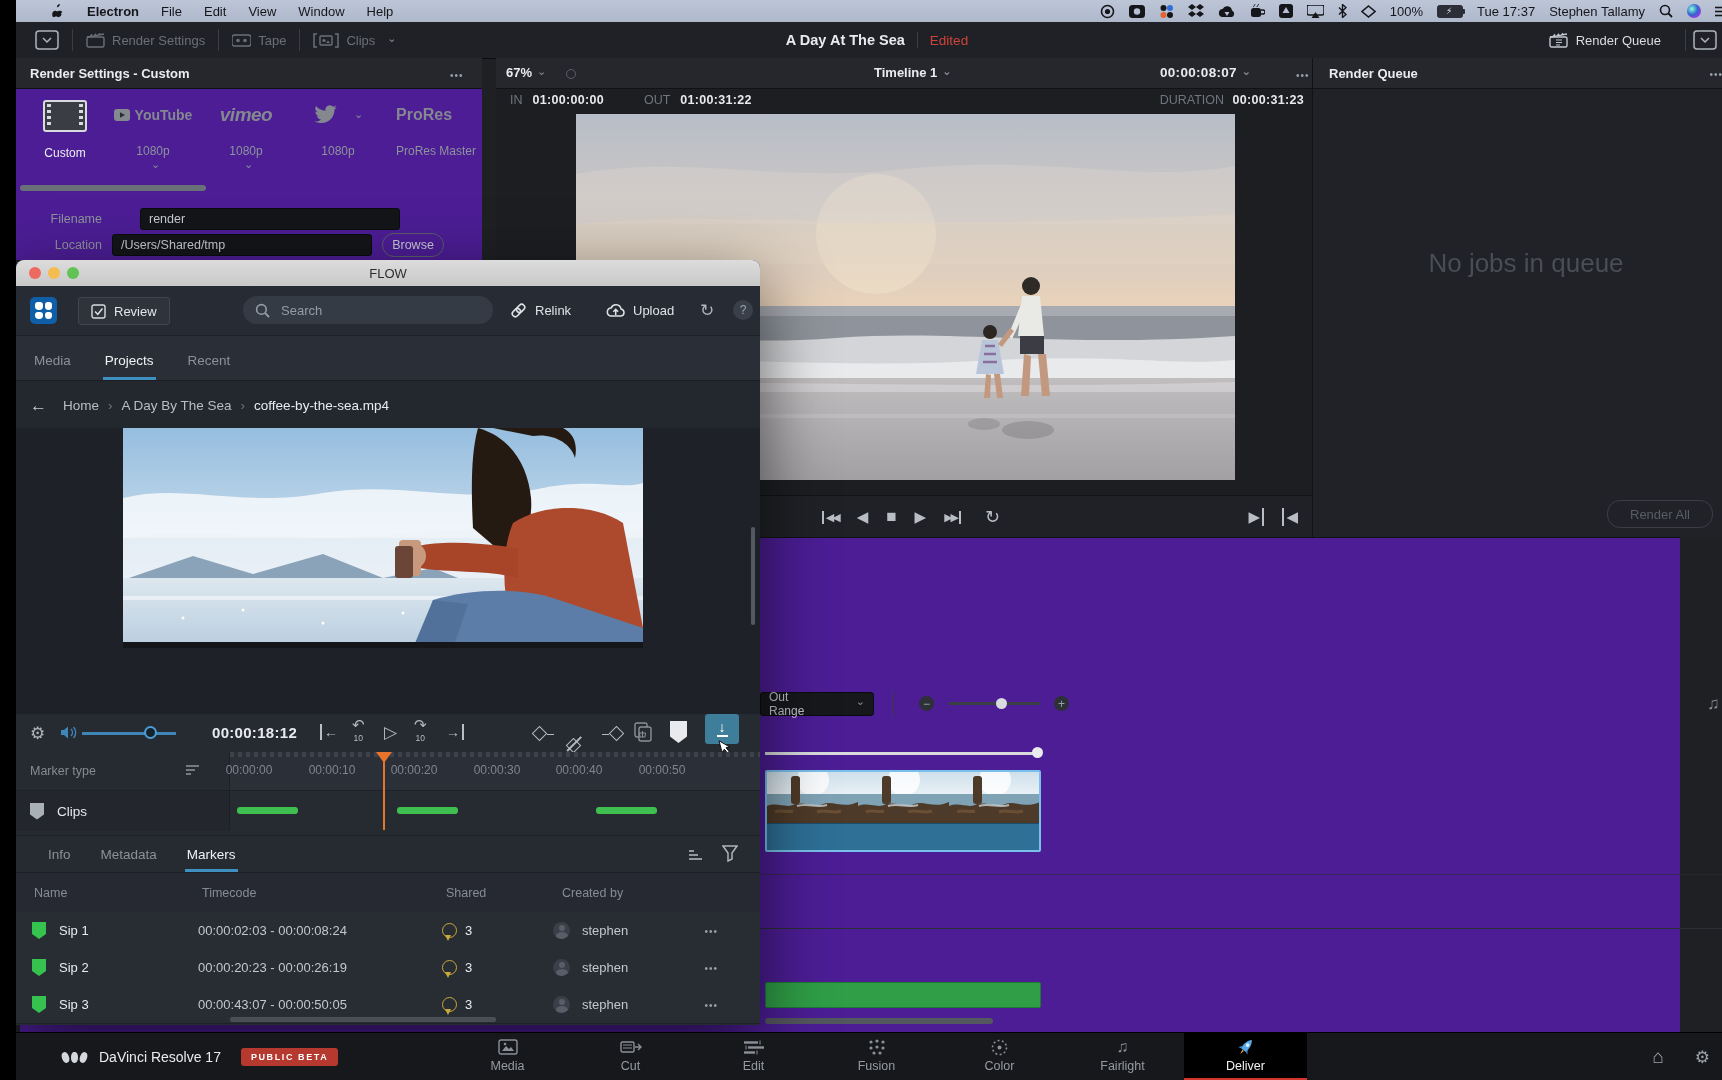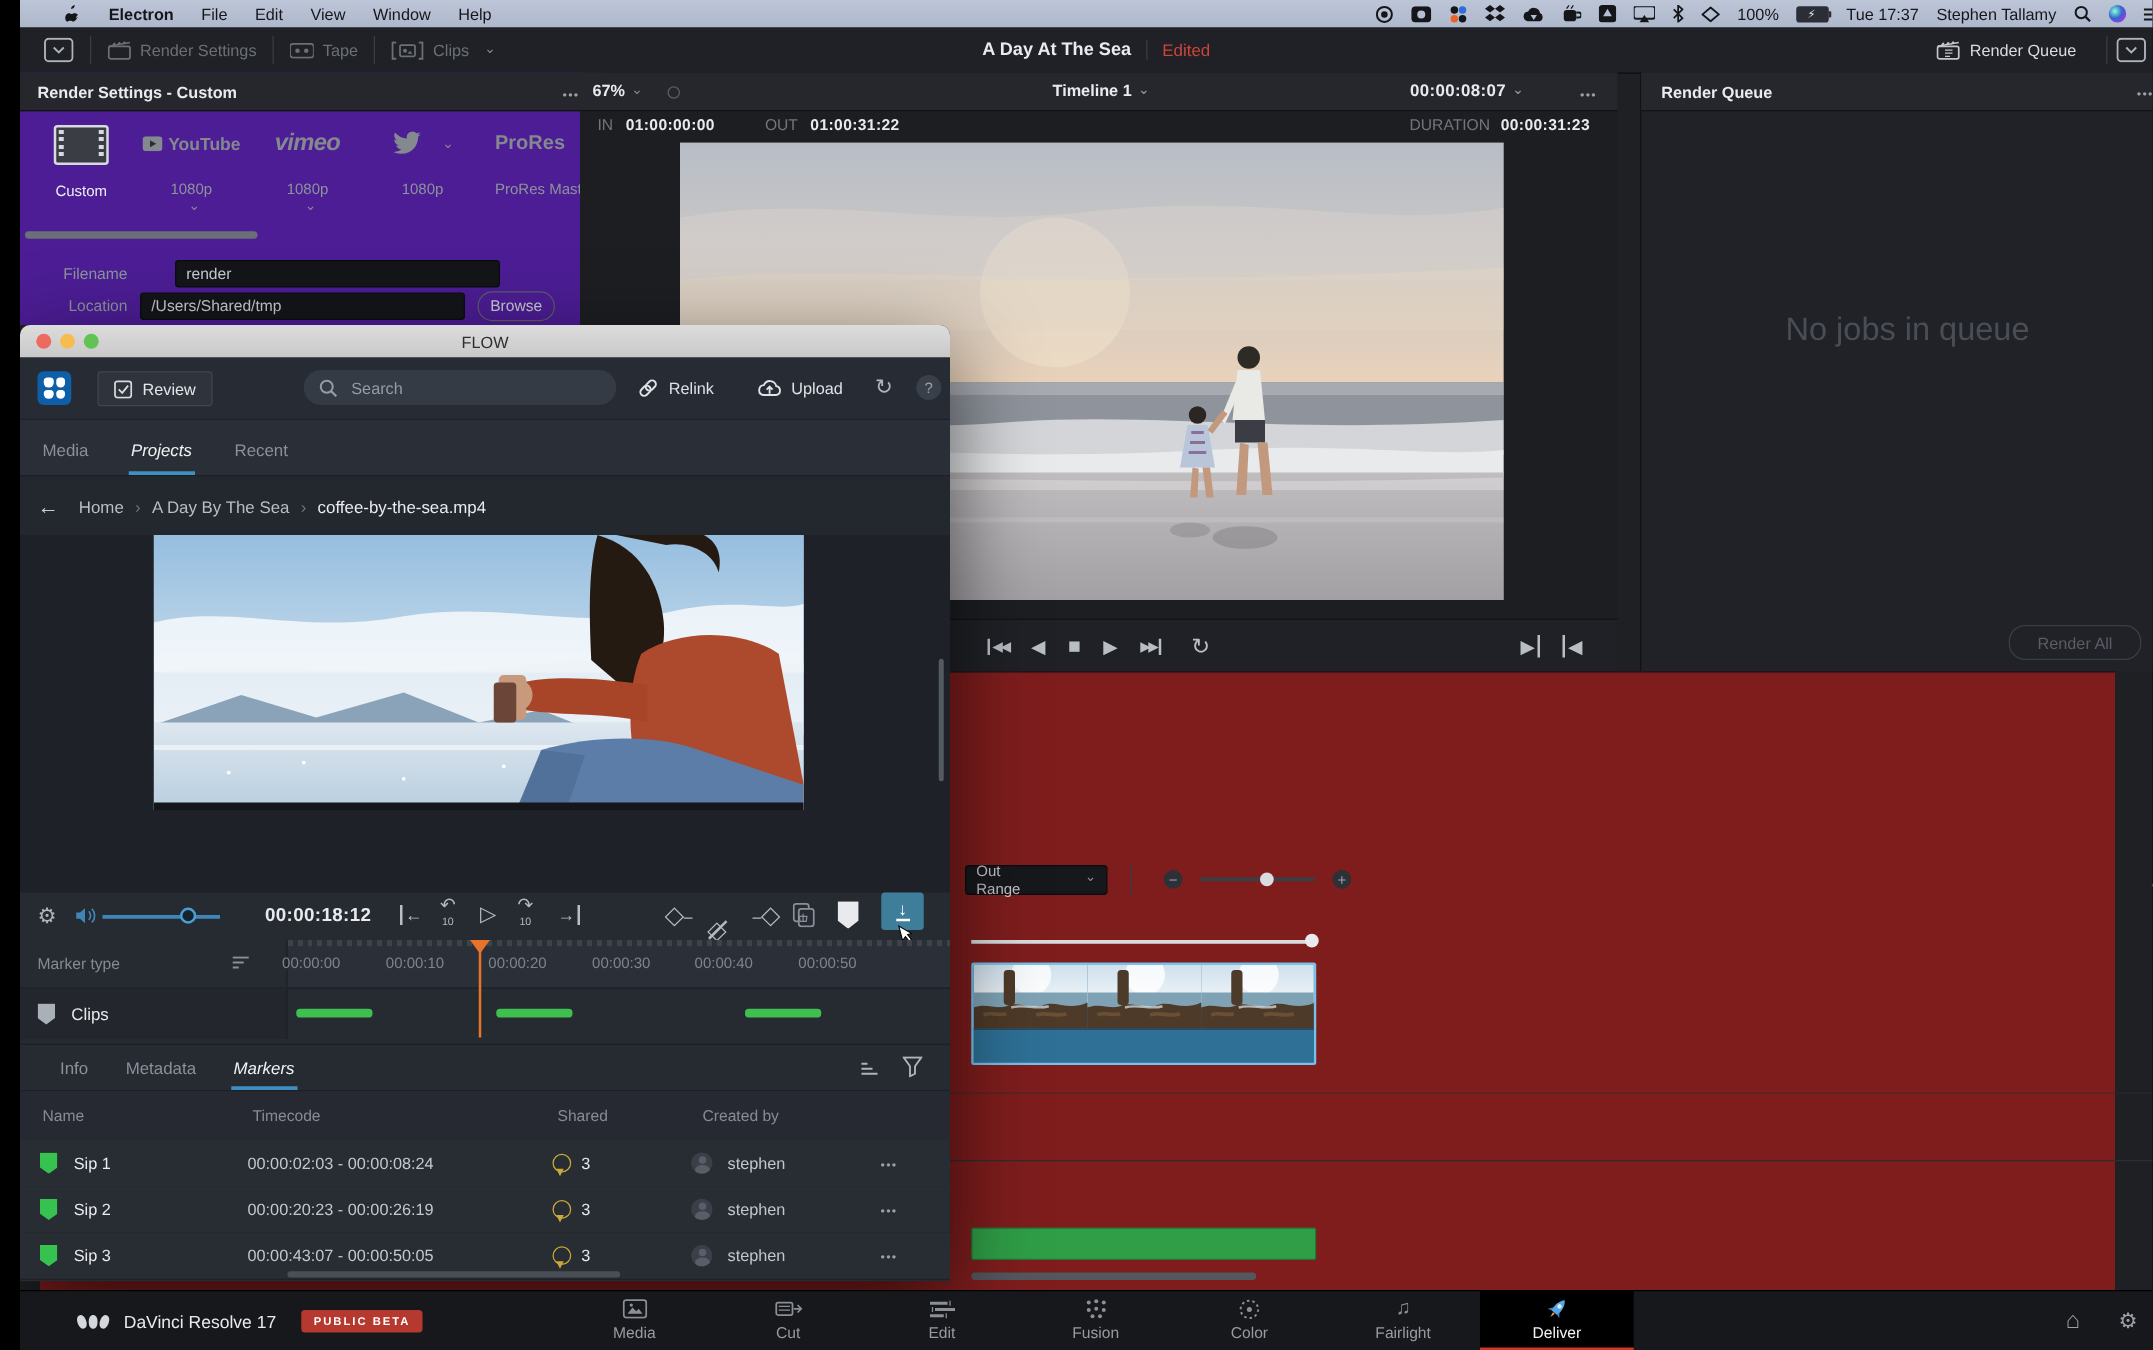--- a/index.html
+++ b/index.html
@@ -38,37 +38,37 @@
   .filmframe{width:40px;height:28px;border:2px solid #d7dade;border-radius:3px;margin:0 auto;position:relative;background:#3a3d43;}
   .filmframe::before,.filmframe::after{content:"";position:absolute;top:2px;bottom:2px;width:4px;
      background-image:repeating-linear-gradient(#d7dade 0 3px,transparent 3px 6px);}
   .filmframe::before{left:2px}.filmframe::after{right:2px}
   .fld-label{color:#8d939b;font-size:12.5px;}
   .fld{background:#141519;border:1px solid #0b0c0f;border-radius:3px;color:#c6cad0;font-size:12.5px;
        padding:0 8px;height:22px;box-sizing:border-box;font-family:"Liberation Sans","DejaVu Sans",sans-serif;width:100%;}
   .pillbtn{border:1px solid #5a5e66;border-radius:12px;color:#c6cad0;font-size:12.5px;display:flex;align-items:center;justify-content:center;}
   .hscroll{position:absolute;height:6px;border-radius:3px;background:#6a7077;}
   
-  #viewer{left:448px;top:58px;width:830px;height:489px;background:#1c1e22;}
+  #viewer{left:480px;top:58px;width:830px;height:489px;background:#1c1e22;}
   #vhead{height:30px;background:#26272c;border-bottom:1px solid #101216;position:relative;}
   #inout{height:22px;display:flex;align-items:center;font-size:12.5px;position:relative;}
   .tc{color:#e8eaed;font-weight:bold;letter-spacing:.3px;}
   #video{position:absolute;left:80px;top:56px;width:659px;height:366px;overflow:hidden;background:#888;}
   #transport{position:absolute;left:0;right:0;top:437px;height:42px;border-top:1px solid #121317;background:#1f2126;
              display:flex;align-items:center;justify-content:center;gap:18px;color:#b9bec5;font-size:15px;}
   .brkL{border-left:2px solid #b9bec5;padding-left:2px;}
   .brkR{border-right:2px solid #b9bec5;padding-right:2px;}
   .small2{font-size:11px;letter-spacing:-2px;}
   
   #rq-panel{left:1296px;top:58px;width:426px;height:479px;background:#212227;border-left:1px solid #101216;}
   #rq-empty{position:absolute;left:0;right:0;top:190px;text-align:center;font-size:26px;color:#484d56;}
   #renderall{position:absolute;right:26px;top:442px;width:104px;height:26px;border:1px solid #3a3e46;border-radius:13px;
              color:#585d66;font-size:13px;display:flex;align-items:center;justify-content:center;}
   
-  #timeline{left:16px;top:537px;width:1660px;height:495px;background:#7f1d1d;border-top:1px solid #101216;}
+  #timeline{left:4px;top:537px;width:1660px;height:495px;background:#4c1d95;border-top:1px solid #101216;}
   #tl-toolbar{position:absolute;left:0;top:149px;width:1722px;height:33px;display:flex;align-items:center;}
   .selbox{background:#17181c;border:1px solid #0b0c0f;border-radius:3px;height:22px;display:flex;align-items:center;
           padding:0 8px;color:#c0c4cb;font-size:12px;gap:26px;}
   .zoomdot{width:15px;height:15px;border-radius:50%;background:#2d3037;color:#9ba0a8;display:flex;align-items:center;justify-content:center;font-size:12px;}
   #ruler{position:absolute;left:0;top:188px;width:1722px;height:28px;background:#1e2025;
          background-image:repeating-linear-gradient(90deg,#34383f 0 1px,transparent 1px 9px);background-size:100% 7px;background-repeat:no-repeat;}
   #ruler .inrange{position:absolute;left:745px;top:0;width:276px;height:28px;background:#2b2e35;
          background-image:repeating-linear-gradient(90deg,#4a4f58 0 1px,transparent 1px 9px);background-size:100% 7px;background-repeat:no-repeat;}
   .rlabel{position:absolute;top:10px;width:100px;text-align:center;color:#7b818a;font-size:11.5px;}
   #progressbar{position:absolute;left:745px;top:214px;width:271px;height:3px;background:#d9dbde;}
@@ -90,21 +90,21 @@
   #review-btn{position:absolute;left:62px;top:11px;height:26px;padding:0 12px;background:#2e333c;border:1px solid #40454f;border-radius:3px;
               display:flex;align-items:center;gap:8px;color:#e3e6ea;font-size:13px;}
   #flow-search{position:absolute;left:227px;top:10px;width:226px;height:28px;border-radius:14px;background:#343b45;
                display:flex;align-items:center;padding:0 12px;gap:9px;}
   #flow-search input{background:transparent;border:none;outline:none;color:#cfd3d9;font-size:13px;width:150px;
                      font-family:"Liberation Sans","DejaVu Sans",sans-serif;}
   #flow-search input::placeholder{color:#959ca6;}
   .flowtool{position:absolute;top:11px;height:26px;display:flex;align-items:center;gap:8px;color:#dfe2e7;font-size:13px;}
   .flowtabs{height:44px;display:flex;align-items:flex-end;gap:34px;padding-left:18px;border-bottom:1px solid #1c2026;background:#2a2f37;}
   .ftab{padding-bottom:12px;color:#8a919b;font-size:13.5px;position:relative;}
-  .ftab.active{color:#f0f2f4;font-style:italic;}
+  .ftab.active{color:#f0f2f4;}
   .ftab.active::after{content:"";position:absolute;left:-2px;right:-2px;bottom:0;height:3px;background:#3f8fc0;}
   #crumbs{height:49px;background:#23272e;display:flex;align-items:center;padding-left:14px;color:#b9bec6;font-size:13.5px;border-bottom:1px solid #1c2026;}
   #flow-preview{position:absolute;left:0;top:168px;width:744px;height:286px;background:#1e2127;}
   #flow-img{position:absolute;left:107px;top:0px;width:520px;height:220px;overflow:hidden;background:#9ec2e0;}
   #flow-vscroll{position:absolute;right:5px;top:99px;width:4px;height:98px;border-radius:2px;background:#545a62;}
   #flow-controls{position:absolute;left:0;top:454px;width:744px;height:38px;display:flex;align-items:center;color:#b4bac1;}
   .fc{position:absolute;}
   .knobline{position:absolute;left:66px;top:18px;width:94px;height:2.5px;background:#3f86b8;}
   .knob{position:absolute;left:128px;top:12px;width:13px;height:13px;border-radius:50%;border:2.5px solid #4a9fd4;background:#14232c;box-sizing:border-box;}
   .diam{display:inline-block;width:9px;height:9px;border:1.5px solid #b4bac1;transform:rotate(45deg);}

